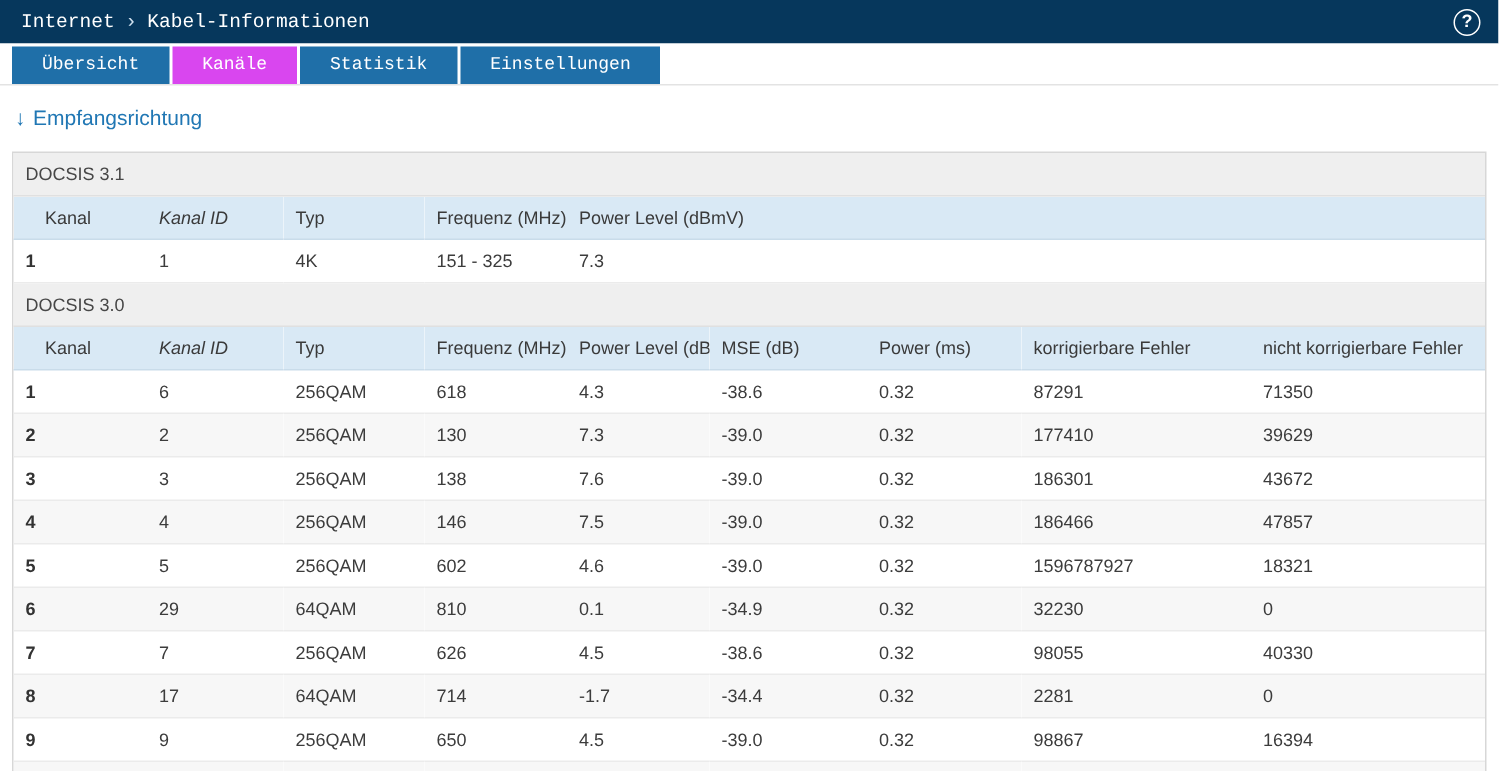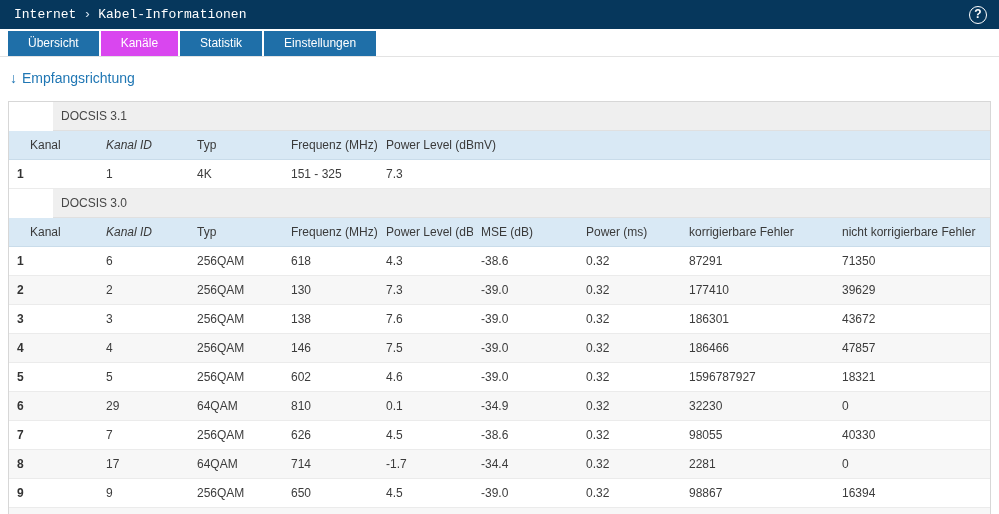--- a/index.html
+++ b/index.html
@@ -43,20 +43,21 @@
     font-weight: bold;
   }
 
   
   .tabbar {
     display: flex;
     gap: 2px;
     padding: 2px 0 0 8px;
     border-bottom: 1px solid #e3e3e3;
     background: #ffffff;
+    font-family: Liberation Mono, monospace;
   }
   .tab {
     background: #1f6fa8;
     color: #ffffff;
     font-size: 12px;
     padding: 5px 20px 6px 20px;
     cursor: pointer;
     white-space: nowrap;
   }
   .tab.active { background: #d946ef; }
@@ -76,21 +77,20 @@
   .panel {
     margin: 2px 8px 0 8px;
     border: 1px solid #d7d7d7;
   }
   .section-title {
     background: #efefef;
     color: #474747;
     font-size: 12px;
     padding: 7px 8px;
     border-bottom: 1px solid #e0e0e0;
-    margin-left: 44px;
   }
   table {
     width: 100%;
     border-collapse: collapse;
     table-layout: fixed;
     font-size: 12px;
   }
   th {
     background: #d9e9f5;
     color: #3a3a3a;

